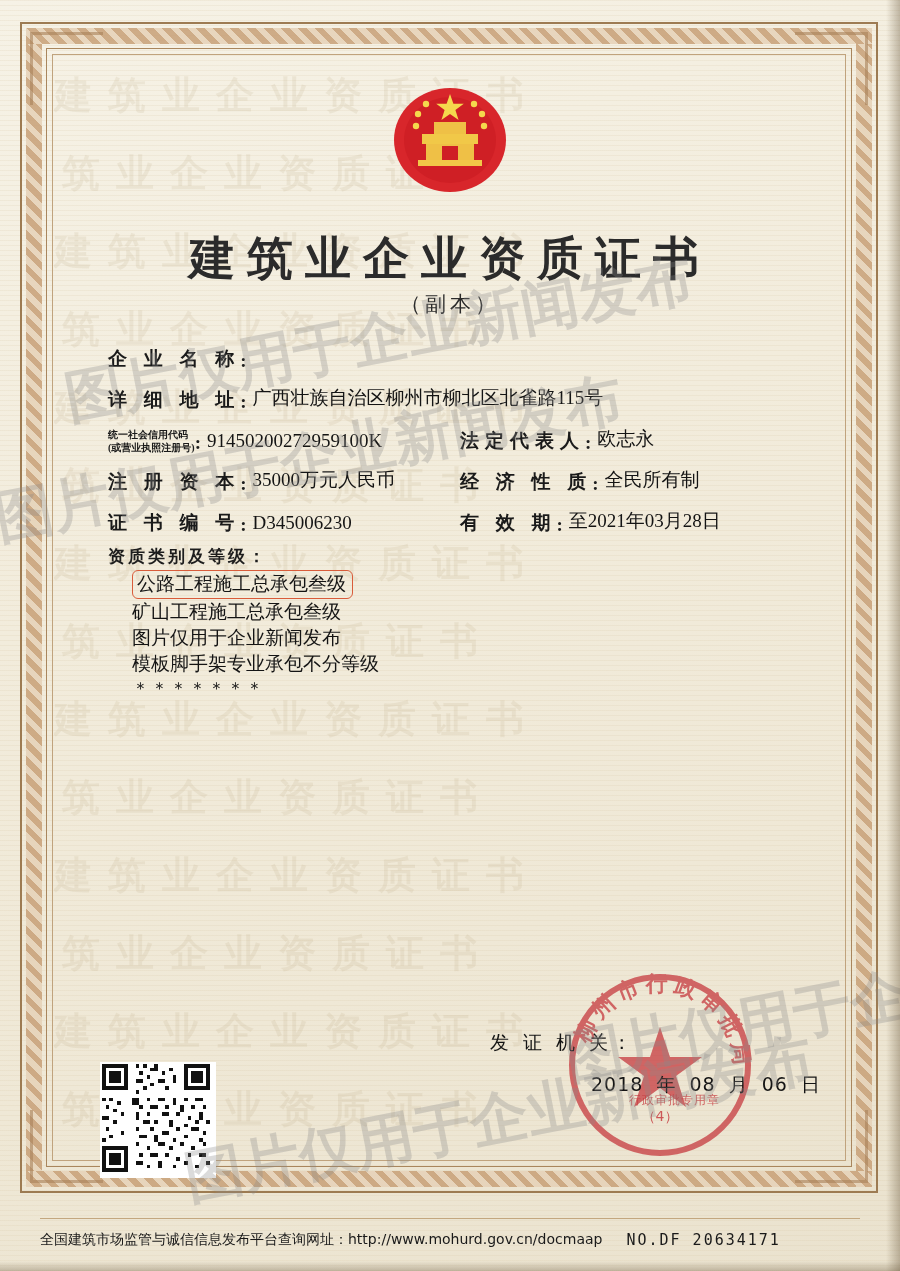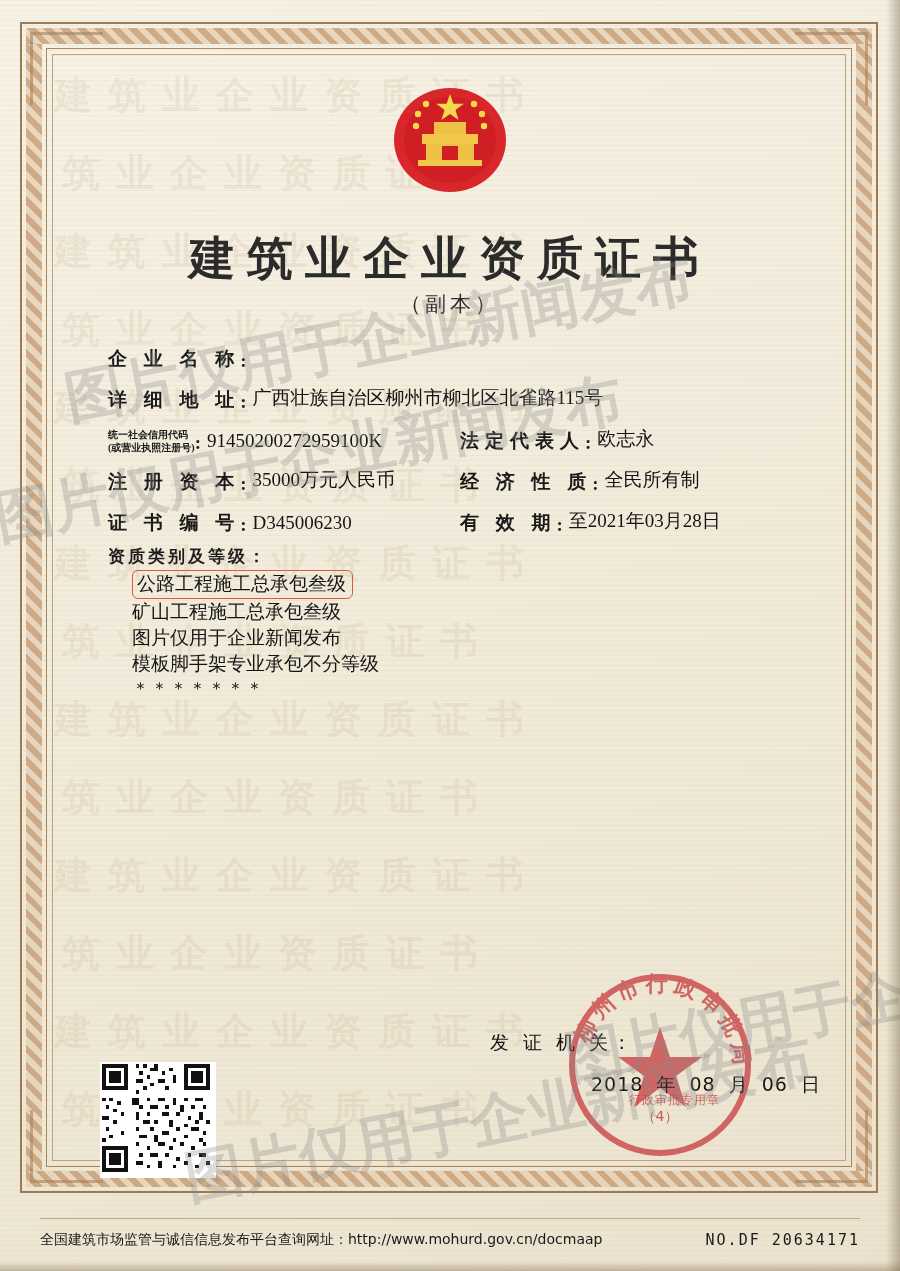--- a/index.html
+++ b/index.html
@@ -156,21 +156,21 @@
     font-family:"DejaVu Sans",sans-serif;
   }
   .wm1{left:60px;top:300px;}
   .wm2{left:-10px;top:420px;font-size:54px;opacity:.22;}
   .wm3{left:180px;top:1080px;font-size:62px;opacity:.34;}
   .wm4{left:560px;top:960px;font-size:50px;opacity:.26;}
 
   
   .bottom{
     position:absolute;left:40px;right:40px;bottom:22px;
-    display:flex;align-items:center;justify-content:space-between;
+    display:flex;align-items:center;justify-content:flex-start;
     font-size:14px;color:#1a1a1a;gap:24px;
   }
   .bottom .url{letter-spacing:0;}
   .bottom .no{font-family:"DejaVu Sans Mono","Liberation Mono",monospace;font-size:15px;letter-spacing:2px;}
   .bottom-rule{
     position:absolute;left:40px;right:40px;bottom:52px;height:1px;background:#c3a77f;
   }
   .edge-dark{
     position:absolute;right:0;top:0;bottom:0;width:14px;
     background:linear-gradient(90deg,rgba(120,100,70,0) 0%,rgba(90,72,44,.35) 100%);

